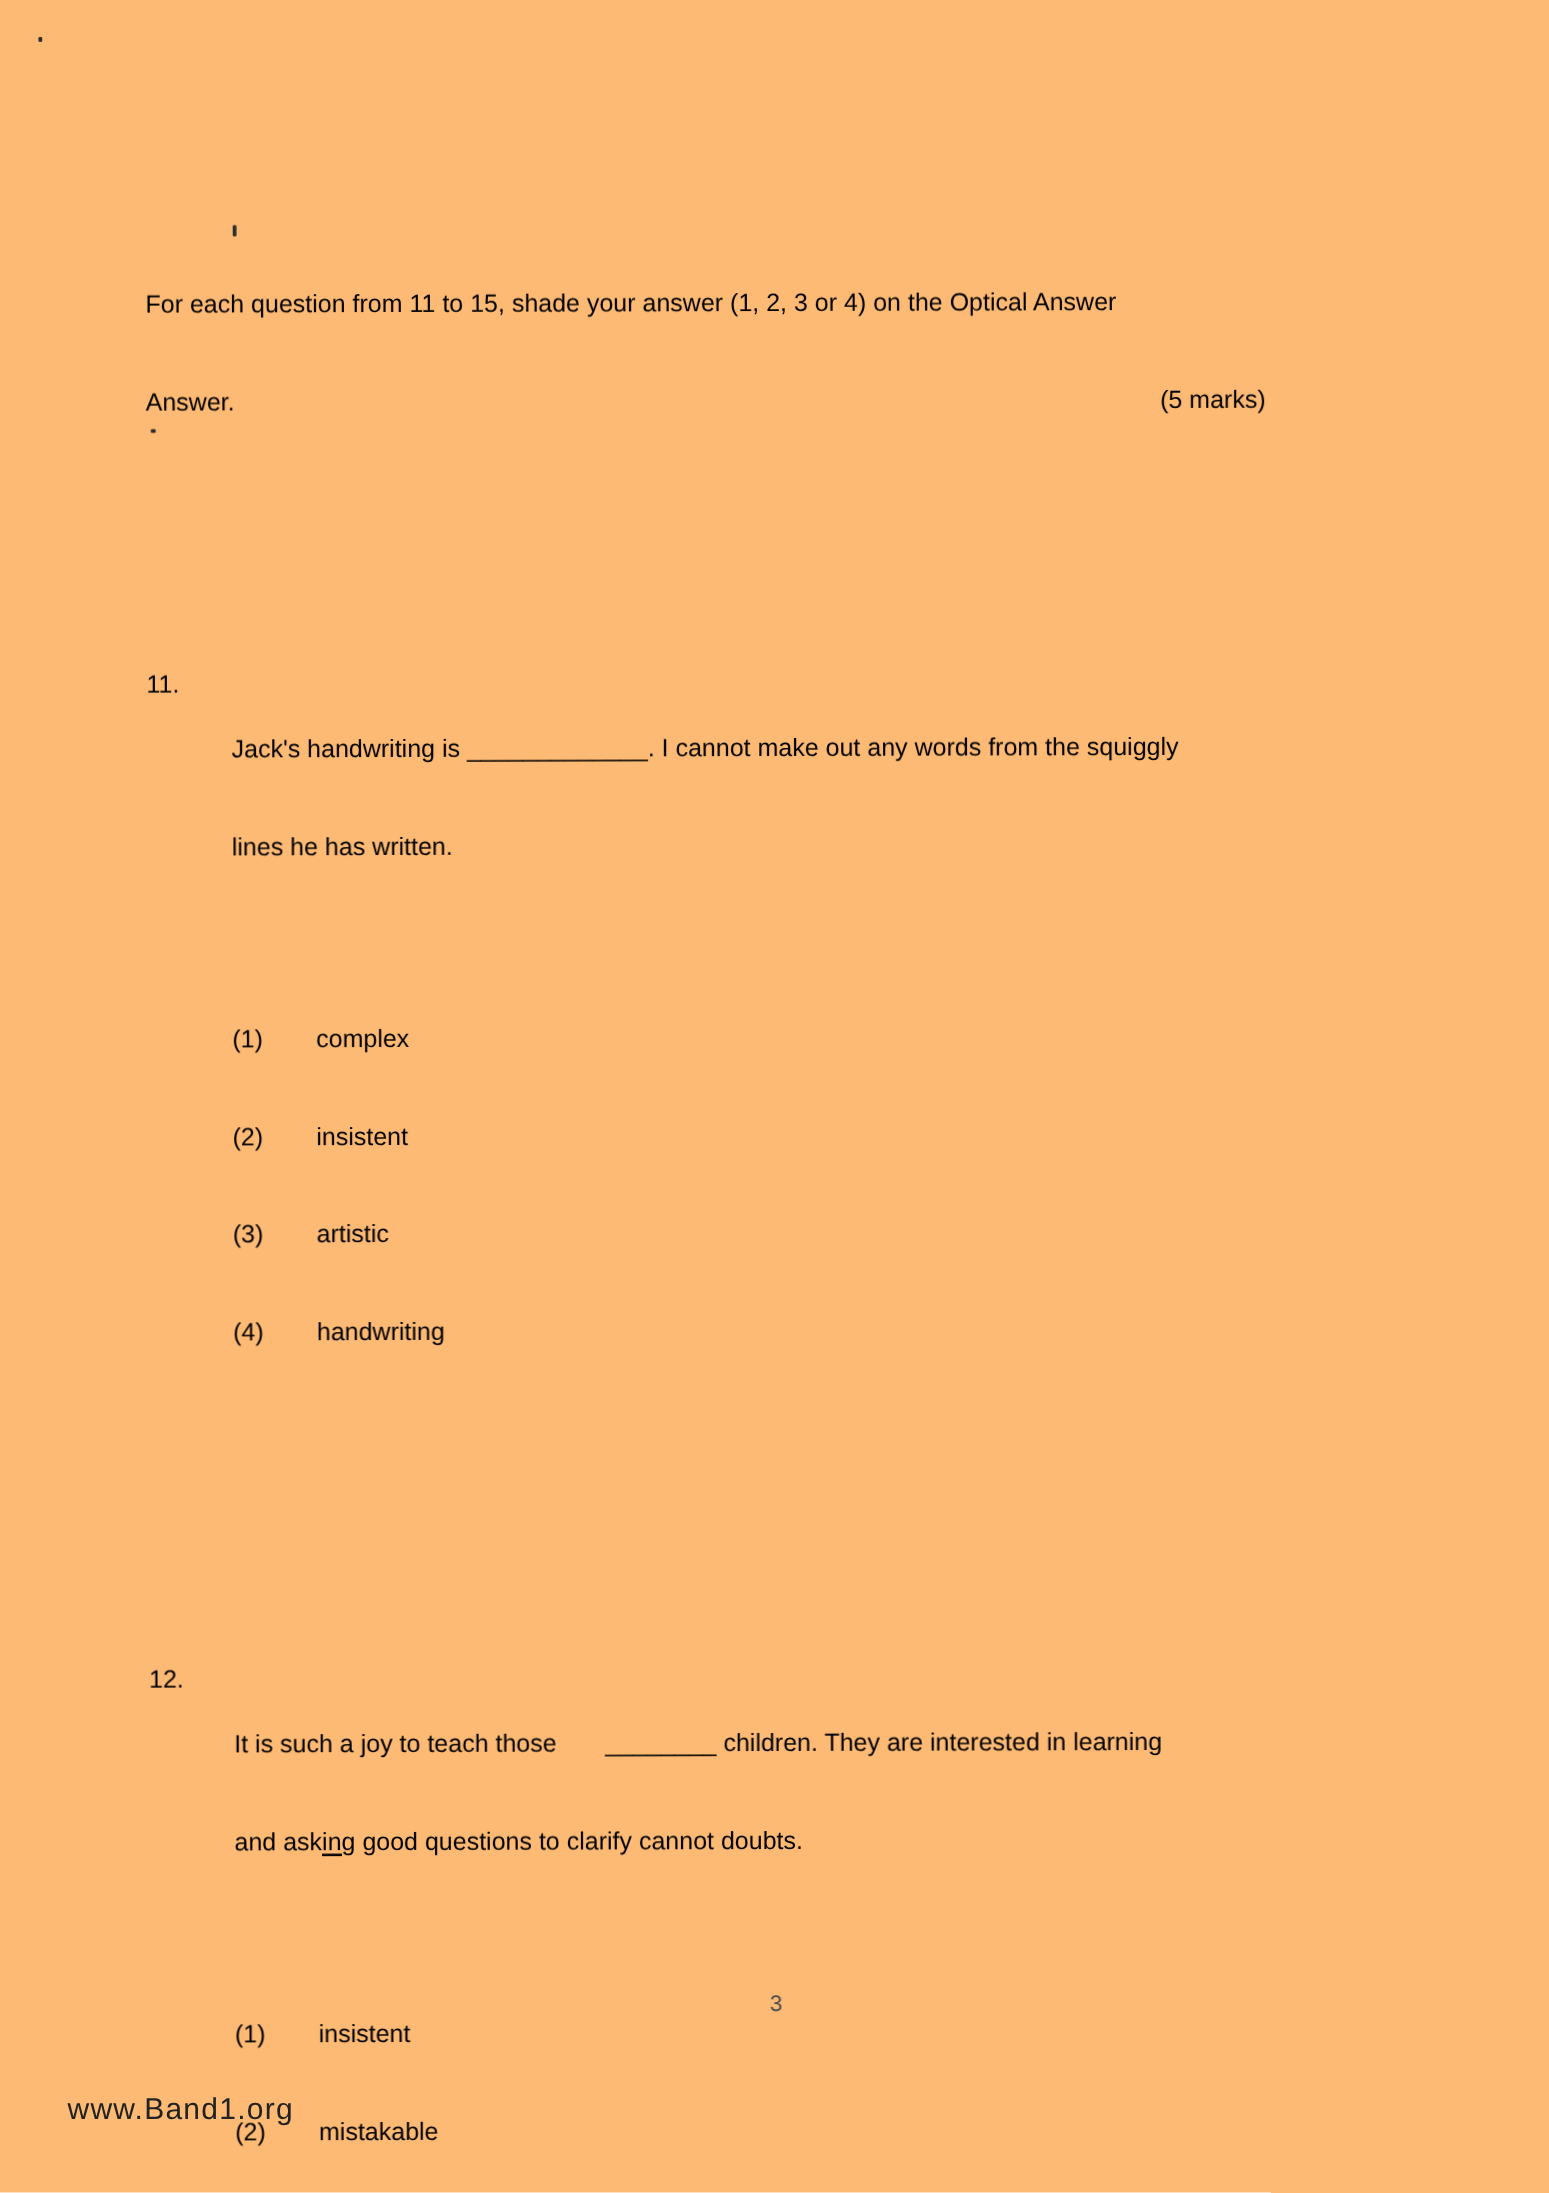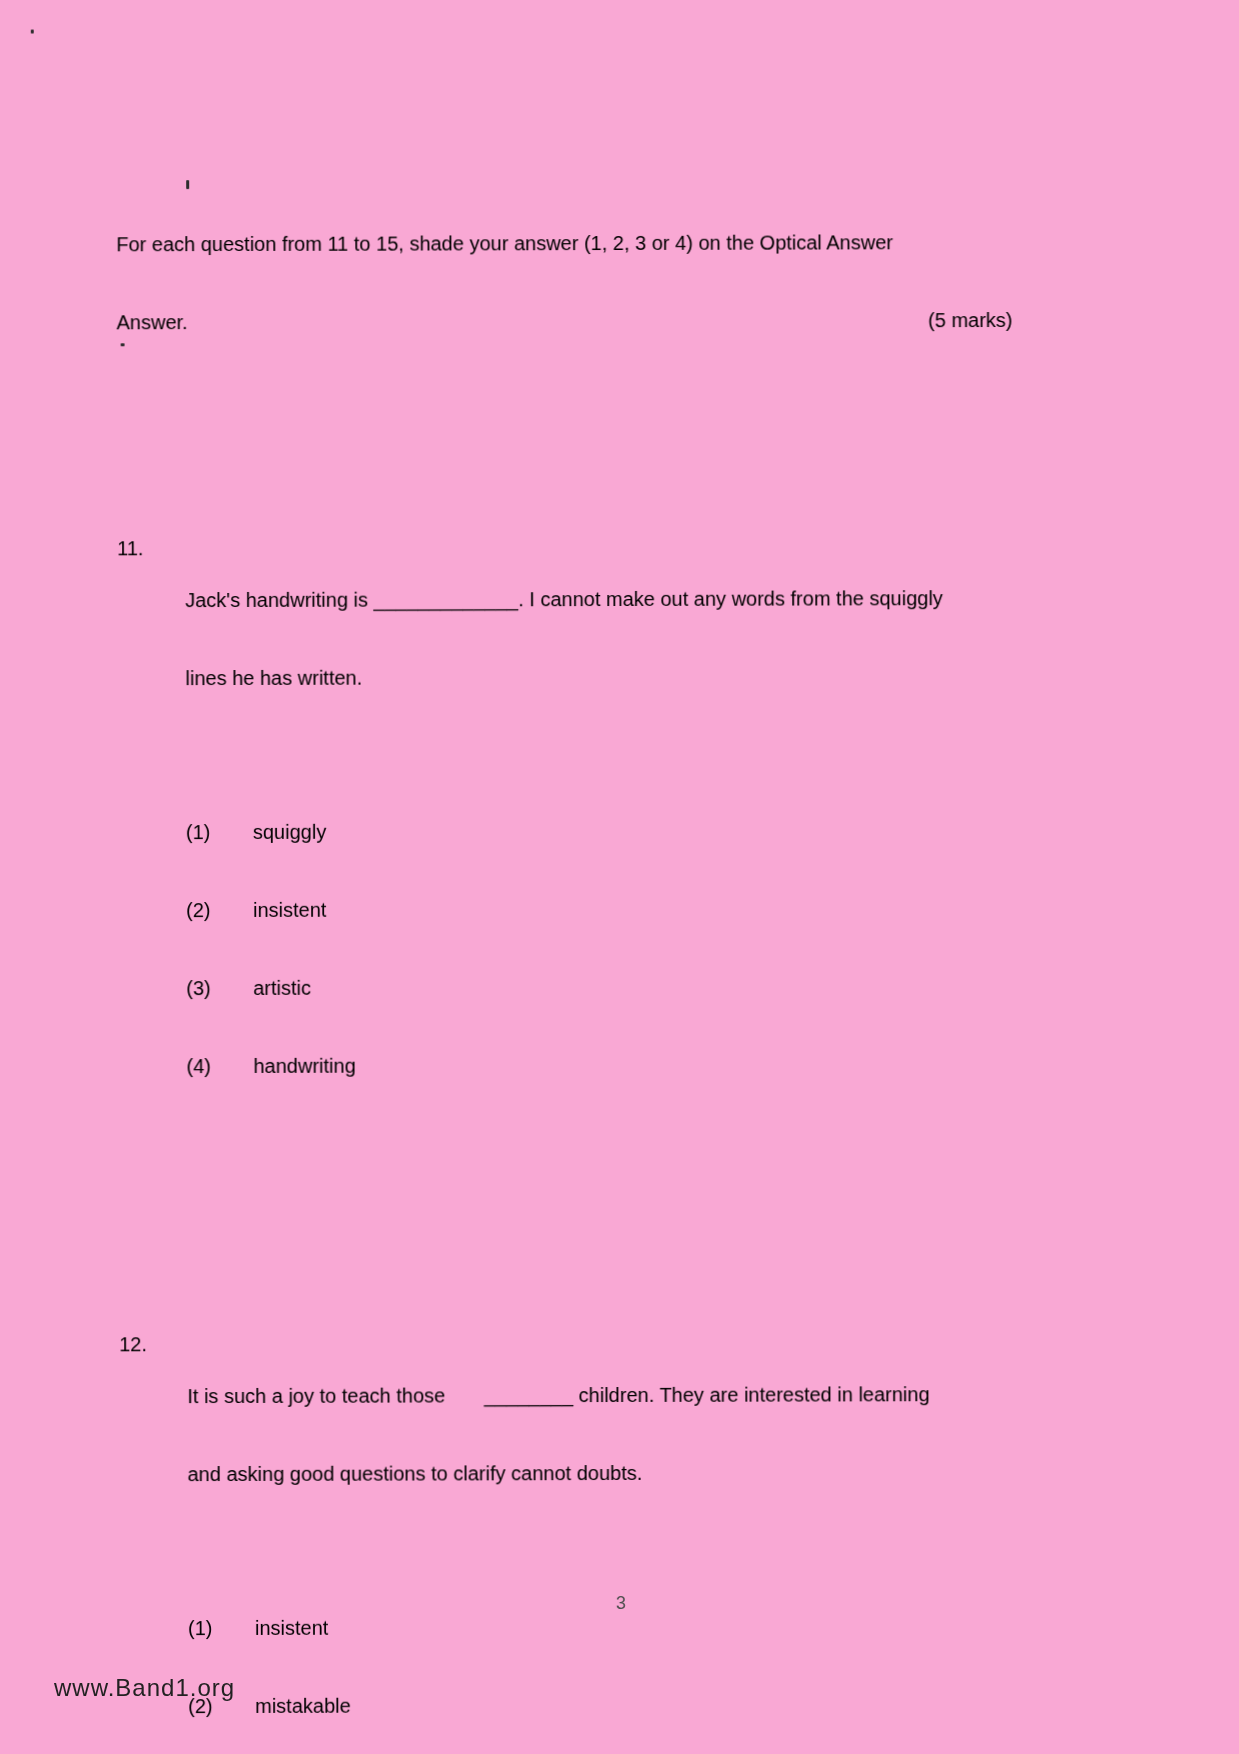--- a/index.html
+++ b/index.html
@@ -1,17 +1,17 @@
 <!DOCTYPE html>
 <html><head>
 <meta charset="utf-8">
 <style>
   html,body { margin:0; padding:0; background:#ffffff; }
   .page {
-    position:relative; width:1239px; height:1754px; background:#f9a8d4;
+    position:relative; width:1239px; height:1754px; background:#fdba74;
     overflow:hidden;
   }
   
   .scan {
     position:absolute; inset:0;
     filter: blur(0.35px) contrast(1.18);
     transform: rotate(-0.15deg);
     color:#141414;
     font-family:"Liberation Sans", sans-serif;
   }
@@ -19,21 +19,21 @@
     position:absolute; left:118px; top:100px; width:900px;
     font-size:20px; line-height:26px; white-space:pre;
   }
   .header-line2 { display:flex; justify-content:space-between; width:896px; }
   .question { display:flex; margin-top:44px; }
   .qnum { width:68px; flex:0 0 68px; }
   .qbody { flex:1; }
   .opts { margin-top:24px; }
   .opt { display:flex; }
   .optnum { width:67px; flex:0 0 67px; }
-  .u { text-underline-offset:3px; }
+  .u { text-decoration:underline; text-underline-offset:3px; }
   .pagenum {
     position:absolute; left:0; right:0; top:1593px; text-align:center;
     color:#555; font-size:18px; letter-spacing:1px;
   }
   
   .artifact { position:absolute; background:#3a3a3a; border-radius:1px; }
   .a1 { left:33px;  top:28px;  width:3px; height:4px; }
   .a2 { left:188px; top:179px; width:3px; height:9px; }
   .a3 { left:122px; top:342px; width:4px; height:3px; }
   
@@ -63,21 +63,21 @@
         </div>
       </div>
 
       
       <div class="question">
         <div class="qnum">11.</div>
         <div class="qbody">
           <div>Jack's handwriting is _____________. I cannot make out any words from the squiggly</div>
           <div>lines he has written.</div>
           <div class="opts">
-            <div class="opt"><span class="optnum">(1)</span><span>squiggly</span></div>
+            <div class="opt"><span class="optnum">(1)</span><span>complex</span></div>
             <div class="opt"><span class="optnum">(2)</span><span>insistent</span></div>
             <div class="opt"><span class="optnum">(3)</span><span>artistic</span></div>
             <div class="opt"><span class="optnum">(4)</span><span>handwriting</span></div>
           </div>
         </div>
       </div>
 
       
       <div class="question">
         <div class="qnum">12.</div>

